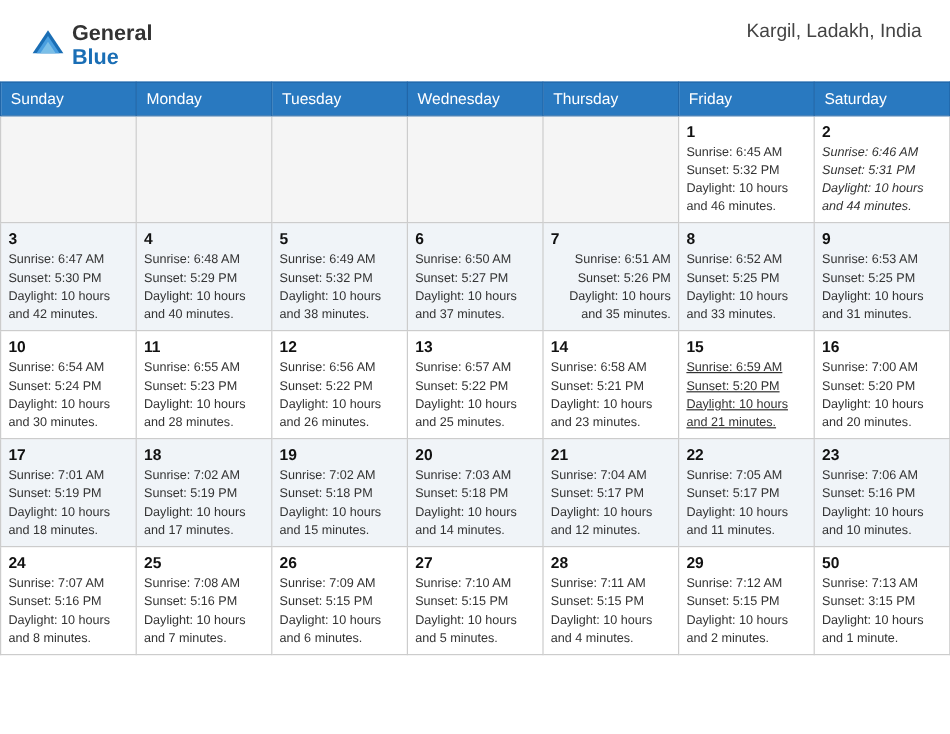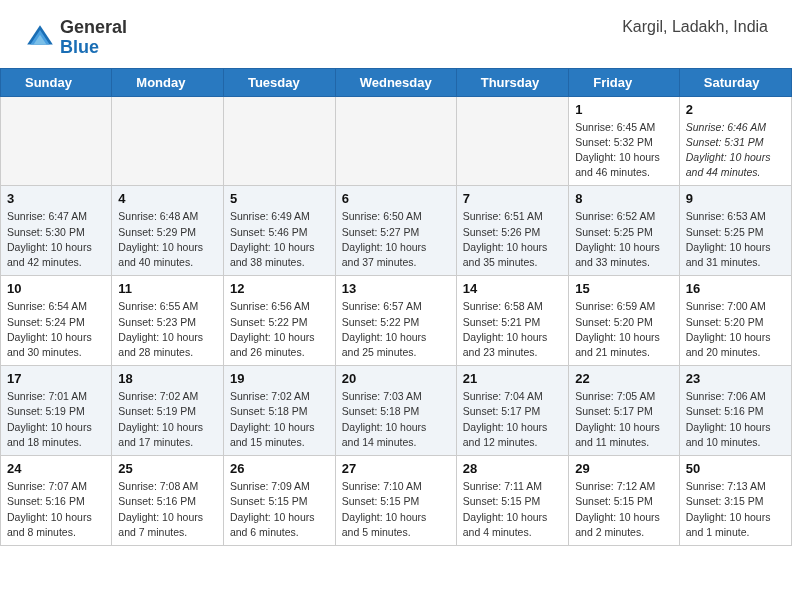--- a/index.html
+++ b/index.html
@@ -47,22 +47,22 @@
     .calendar {
       width: 100%;
       border-collapse: collapse;
       border: 1px solid #ccc;
       margin: 0;
     }
     .calendar th {
       background: #2979c0;
       color: #fff;
       font-size: 13px;
-      font-weight: bold;
-      padding: 6px 24px;
+      font-weight: normal;
+      padding: 6px 8px;
       text-align: left;
       border: 1px solid #2166a8;
     }
     .calendar td {
       vertical-align: top;
       border: 1px solid #ccc;
       padding: 5px 6px;
       width: 113px;
       min-height: 80px;
       font-size: 11px;
@@ -152,34 +152,34 @@
         <td>
           <div class="day-number">4</div>
           <div class="day-info" style="white-space: pre-line;">Sunrise: 6:48 AM
 Sunset: 5:29 PM
 Daylight: 10 hours
 and 40 minutes.</div>
         </td>
         <td>
           <div class="day-number">5</div>
           <div class="day-info" style="white-space: pre-line;">Sunrise: 6:49 AM
-Sunset: 5:46 PM
+Sunset: 5:32 PM
 Daylight: 10 hours
 and 38 minutes.</div>
         </td>
         <td>
           <div class="day-number">6</div>
           <div class="day-info" style="white-space: pre-line;">Sunrise: 6:50 AM
 Sunset: 5:27 PM
 Daylight: 10 hours
 and 37 minutes.</div>
         </td>
         <td>
           <div class="day-number">7</div>
-          <div class="day-info" style="white-space: pre-line;">Sunrise: 6:51 AM
+          <div class="day-info" style="white-space: pre-line; text-align: right;">Sunrise: 6:51 AM
 Sunset: 5:26 PM
 Daylight: 10 hours
 and 35 minutes.</div>
         </td>
         <td>
           <div class="day-number">8</div>
           <div class="day-info" style="white-space: pre-line;">Sunrise: 6:52 AM
 Sunset: 5:25 PM
 Daylight: 10 hours
 and 33 minutes.</div>
@@ -223,21 +223,21 @@
         </td>
         <td>
           <div class="day-number">14</div>
           <div class="day-info" style="white-space: pre-line;">Sunrise: 6:58 AM
 Sunset: 5:21 PM
 Daylight: 10 hours
 and 23 minutes.</div>
         </td>
         <td>
           <div class="day-number">15</div>
-          <div class="day-info" style="white-space: pre-line;">Sunrise: 6:59 AM
+          <div class="day-info" style="white-space: pre-line; text-decoration: underline;">Sunrise: 6:59 AM
 Sunset: 5:20 PM
 Daylight: 10 hours
 and 21 minutes.</div>
         </td>
         <td>
           <div class="day-number">16</div>
           <div class="day-info" style="white-space: pre-line;">Sunrise: 7:00 AM
 Sunset: 5:20 PM
 Daylight: 10 hours
 and 20 minutes.</div>

